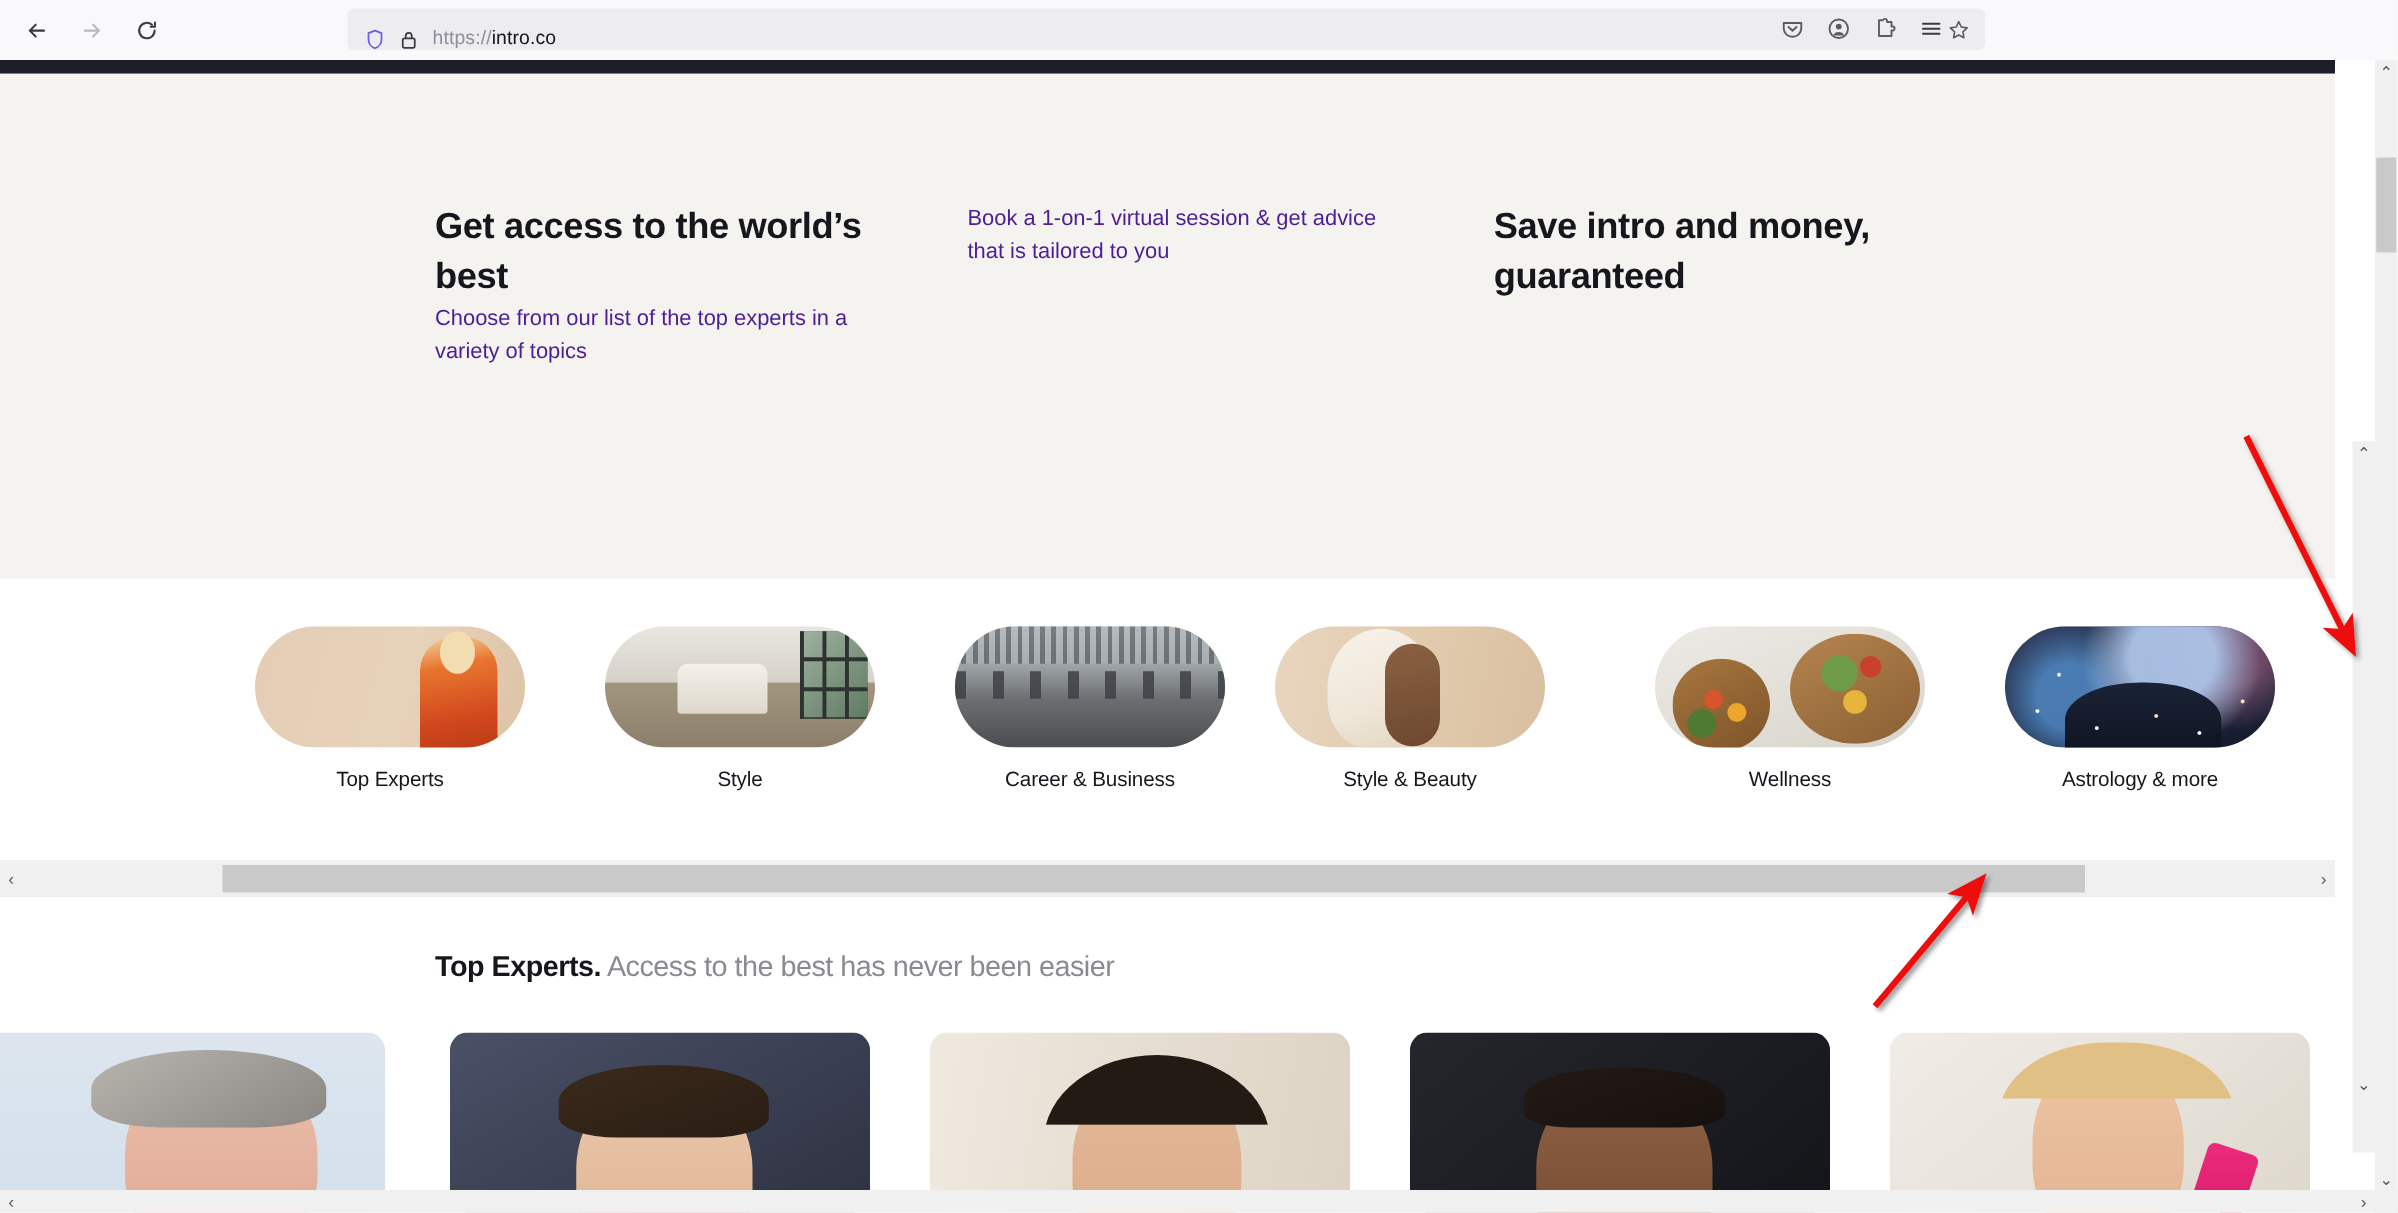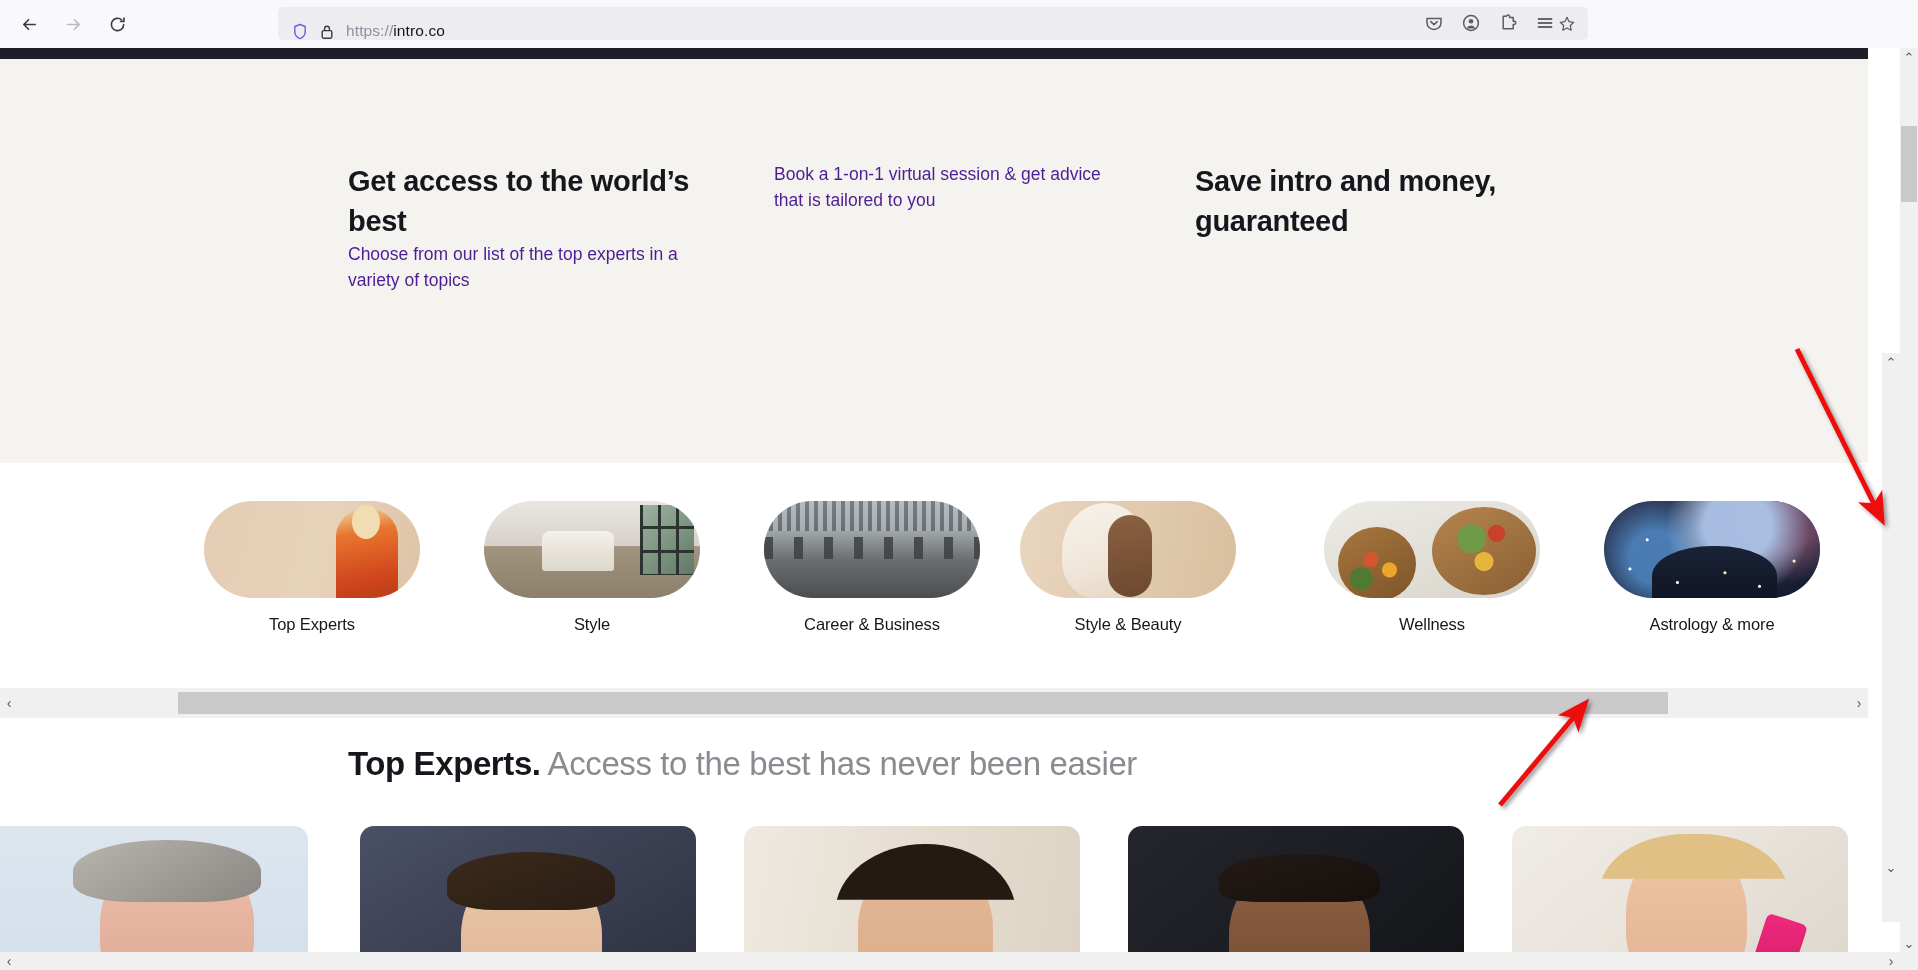--- a/index.html
+++ b/index.html
@@ -246,22 +246,22 @@
     border-radius: 0;
   }
 
   
   #experts-section {
     position: absolute; top: 670px; left: 0;
     width: 1868px; height: 252px;
     background: #ffffff;
   }
   #experts-heading {
-    position: absolute; left: 348px; top: 27px;
-    font-size: 33px;
+    position: absolute; left: 348px; top: 42px;
+    font-size: 23px;
     font-weight: 400;
     letter-spacing: -0.4px;
     white-space: nowrap;
   }
   #experts-heading .strong { color: #16161d; font-weight: 700; }
   #experts-heading .muted  { color: #8a8a90; font-weight: 400; }
 
   #expert-cards {
     position: absolute; left: 0; top: 108px;
     width: 1868px; height: 144px;

